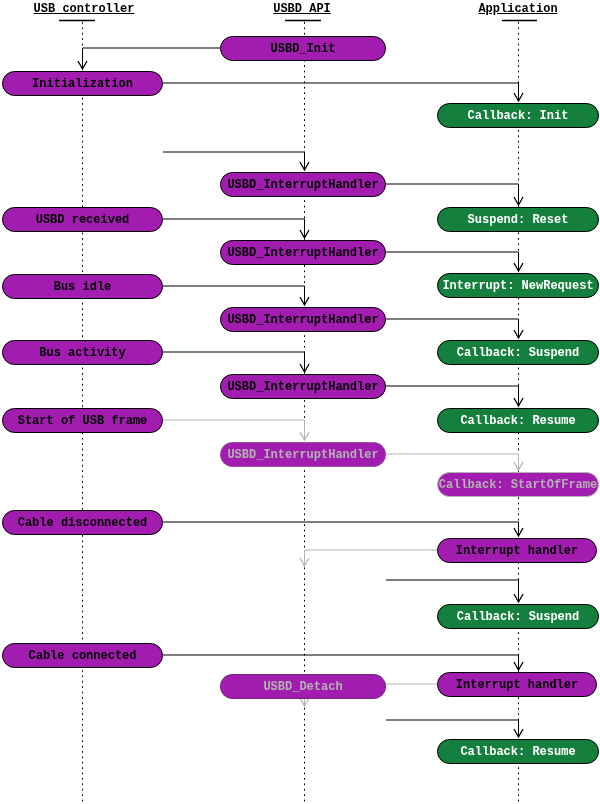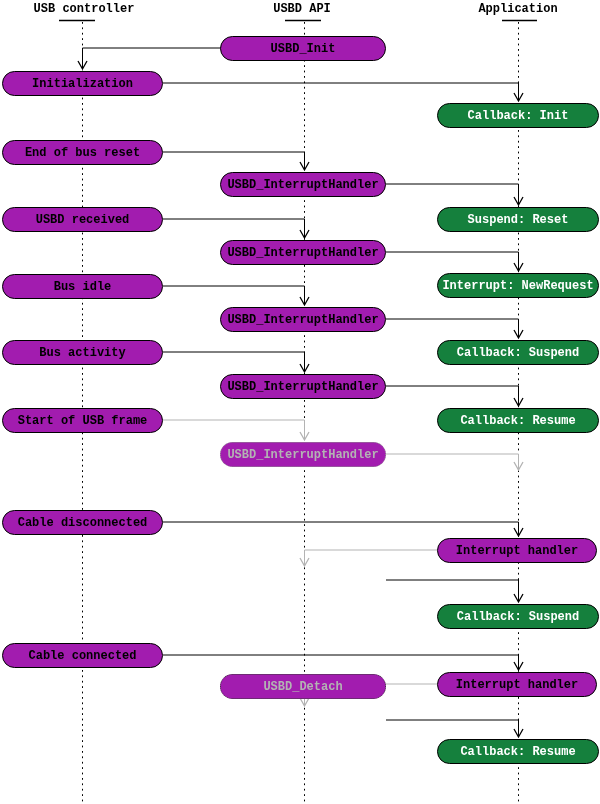--- a/index.html
+++ b/index.html
@@ -4,21 +4,21 @@
 <style>
   html,body{margin:0;padding:0;background:#fff;}
   #stage{
     position:relative;width:600px;height:804px;background:#ffffff;overflow:hidden;
     font-family:"Liberation Mono","DejaVu Sans Mono",monospace;
   }
   #wires{position:absolute;left:0;top:0;z-index:0;}
   .col-header{
     position:absolute;top:2px;transform:translateX(-50%);
     font:bold 12px "Liberation Mono","DejaVu Sans Mono",monospace;
-    color:#000;white-space:nowrap;z-index:2;
+    color:#000;white-space:nowrap;z-index:2;text-decoration:underline;
   }
   .box{
     position:absolute;height:25px;box-sizing:border-box;z-index:2;
     display:flex;align-items:center;justify-content:center;
     border:1px solid #000;border-radius:13px;background:#a21caf;color:#000;
     font:bold 12px "Liberation Mono","DejaVu Sans Mono",monospace;
     white-space:nowrap;overflow:hidden;
   }
   .evt{left:2px;width:161px;}
   .mid{left:220px;width:166px;}
@@ -78,39 +78,39 @@
       <polyline points="437,550 304.5,550 304.5,566" marker-end="url(#arr-g)"></polyline>
       <polyline points="437,684 304.5,684 304.5,706" marker-end="url(#arr-g)"></polyline>
     </g>
   </svg>
 
   <div class="col-header" style="left:84px">USB controller</div>
   <div class="col-header" style="left:302px">USBD API</div>
   <div class="col-header" style="left:518px">Application</div>
 
   <div class="box evt" style="top:71px">Initialization</div>
-  <div class="box evt" style="top:140px">End of bus reset</div>
   <div class="box evt" style="top:207px">USBD received</div>
   <div class="box evt" style="top:274px">Bus idle</div>
   <div class="box evt" style="top:340px">Bus activity</div>
   <div class="box evt" style="top:408px">Start of USB frame</div>
   <div class="box evt" style="top:510px">Cable disconnected</div>
   <div class="box evt" style="top:643px">Cable connected</div>
 
   <div class="box mid" style="top:36px">USBD_Init</div>
   <div class="box mid" style="top:172px">USBD_InterruptHandler</div>
   <div class="box mid" style="top:240px">USBD_InterruptHandler</div>
   <div class="box mid" style="top:307px">USBD_InterruptHandler</div>
   <div class="box mid" style="top:374px">USBD_InterruptHandler</div>
   <div class="box mid ghost ghost-ih" style="top:442px">USBD_InterruptHandler</div>
   <div class="box mid ghost" style="top:674px">USBD_Detach</div>
 
   <div class="box appb" style="top:103px">Callback: Init</div>
   <div class="box appb" style="top:207px">Suspend: Reset</div>
   <div class="box appb" style="top:273px">Interrupt: NewRequest</div>
   <div class="box appb" style="top:340px">Callback: Suspend</div>
   <div class="box appb" style="top:408px">Callback: Resume</div>
+  <div class="box sof" style="top:472px">Callback: StartOfFrame</div>
   <div class="box appw" style="top:538px">Interrupt handler</div>
   <div class="box appb" style="top:604px">Callback: Suspend</div>
   <div class="box appw" style="top:672px">Interrupt handler</div>
   <div class="box appb" style="top:739px">Callback: Resume</div>
 
 </div>
 
 </body></html>

